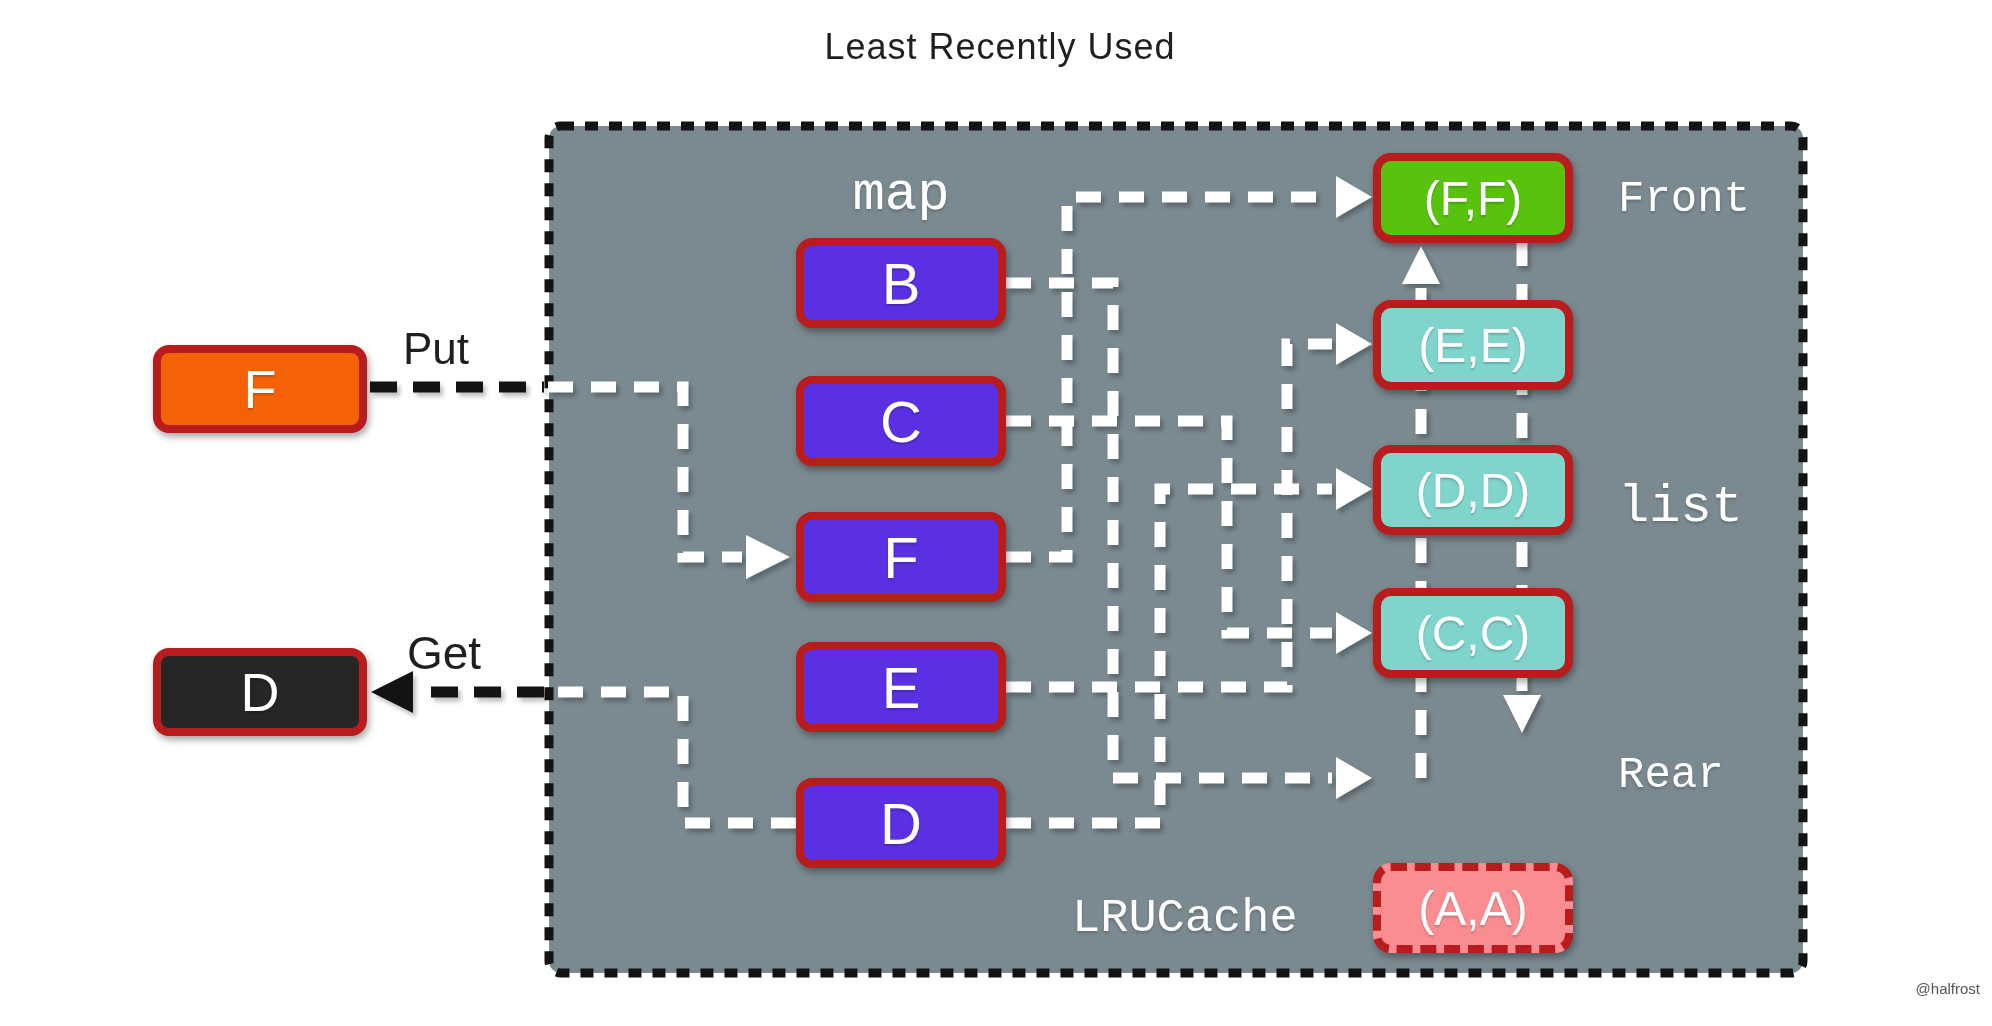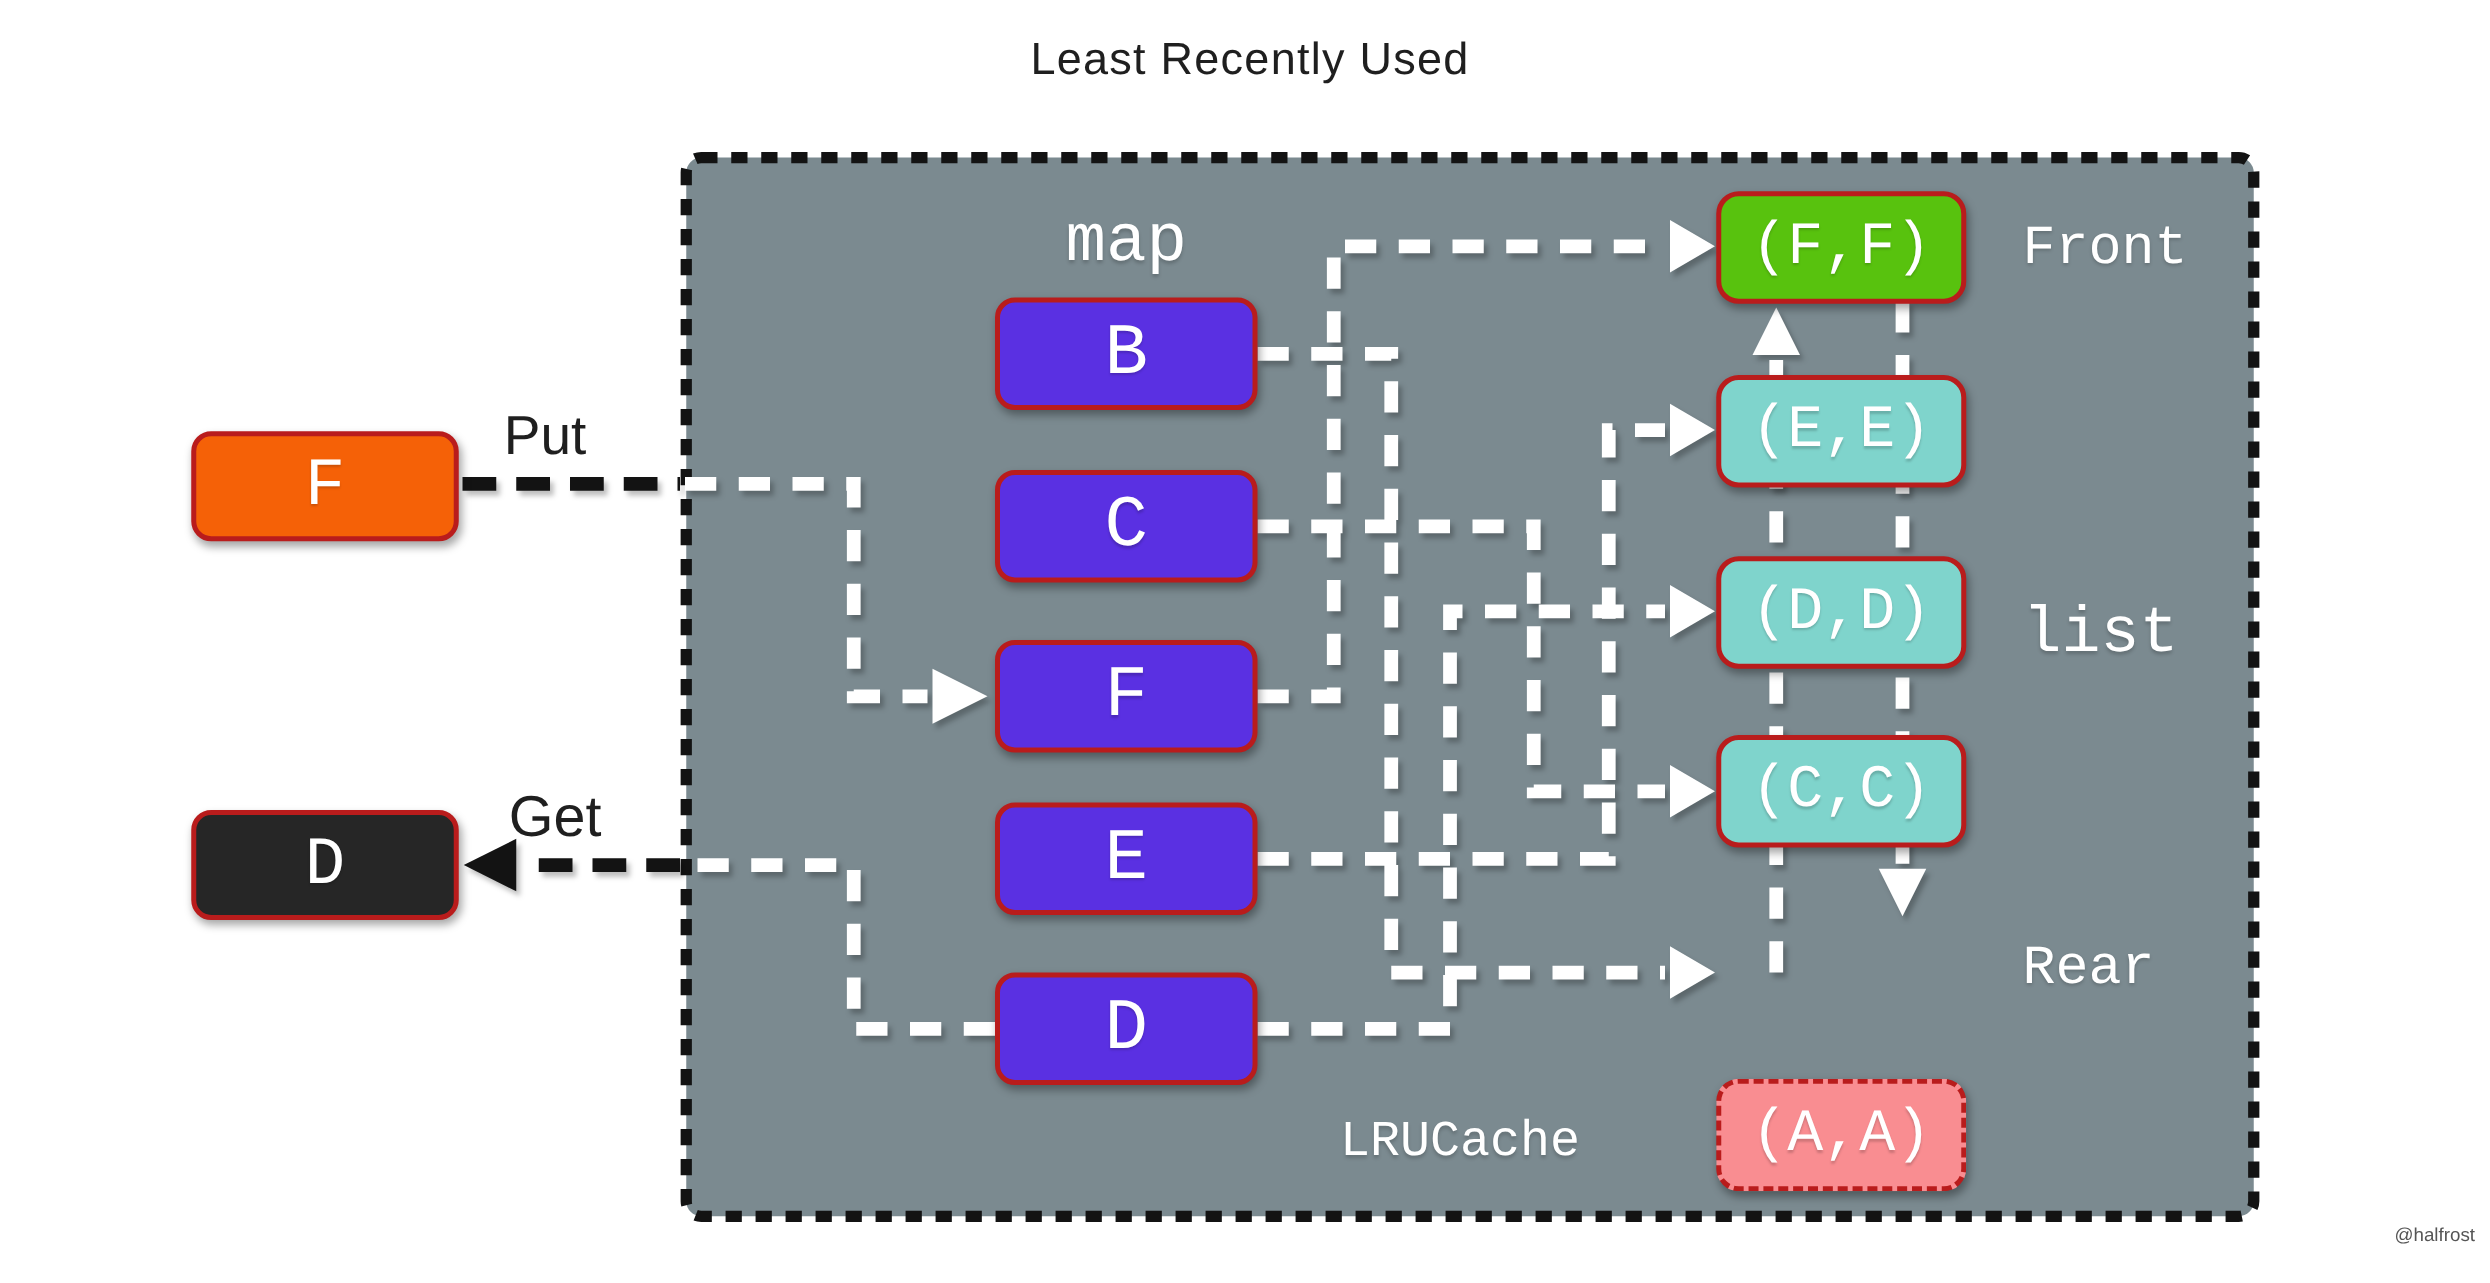--- a/index.html
+++ b/index.html
@@ -16,39 +16,39 @@
   #diagram-svg{position:absolute;left:0;top:0;z-index:1;}
   .container-rect{fill:var(--container);stroke:var(--blackline);stroke-width:9;}
   .wline{fill:none;stroke:var(--line);stroke-width:11;stroke-dasharray:25 18;}
   .bline{fill:none;stroke:var(--blackline);stroke-width:11;stroke-dasharray:27 16;}
   .warrow{fill:var(--line);stroke:none;}
   .barrow{fill:var(--blackline);stroke:none;}
   .lines-shadow{filter:drop-shadow(3px 4px 2px rgba(0,0,0,0.25));}
 
   .abs{position:absolute;z-index:2;}
   .node{display:flex;align-items:center;justify-content:center;
-        border:4px solid #b91c1c;border-radius:16px;color:#fff;
+        border:8px solid #b91c1c;border-radius:16px;color:#fff;
         box-shadow:2px 4px 7px rgba(0,0,0,0.35);
-        text-shadow:0 2px 2px rgba(0,0,0,0.18);font-family:Liberation Mono, monospace;}
+        text-shadow:0 2px 2px rgba(0,0,0,0.18);}
   .map-node{left:796px;width:210px;height:90px;background:var(--purple);font-size:58px;}
   .list-node{left:1373px;width:200px;height:90px;background:var(--teal);font-size:48px;border-radius:18px;}
   .front-node{background:var(--green);}
   .evicted-node{background:var(--pink);border-style:dashed;}
   .ext-node{left:153px;width:214px;height:88px;font-size:54px;}
   .orange-node{background:var(--orange);}
   .dark-node{background:var(--darkbox);}
 
   .wlabel{color:var(--label);text-shadow:0 2px 3px rgba(0,0,0,0.2);white-space:nowrap;font-family:Liberation Mono, monospace;}
   .blabel{color:var(--titlecolor);white-space:nowrap;}
   #title{left:500px;top:26px;width:1000px;text-align:center;font-size:36px;font-weight:500;letter-spacing:1px;}
   #map-label{left:796px;top:164px;width:210px;text-align:center;font-size:54px;}
   #front-label{left:1618px;top:174px;font-size:44px;}
   #list-label{left:1618px;top:478px;font-size:52px;}
   #rear-label{left:1618px;top:750px;font-size:44px;}
-  #cache-label{left:1072px;top:892px;font-size:40px;}
+  #cache-label{left:1072px;top:892px;font-size:47px;}
   #put-label{left:403px;top:324px;font-size:44px;}
   #get-label{left:407px;top:626px;font-size:46px;}
   #watermark{left:1780px;top:980px;width:200px;text-align:right;font-size:15px;color:var(--watermarkcolor);z-index:2;}
 </style>
 </head>
 <body>
 
 <div id="stage">
 
   <svg id="diagram-svg" width="1992" height="1026" viewBox="0 0 1992 1026">

